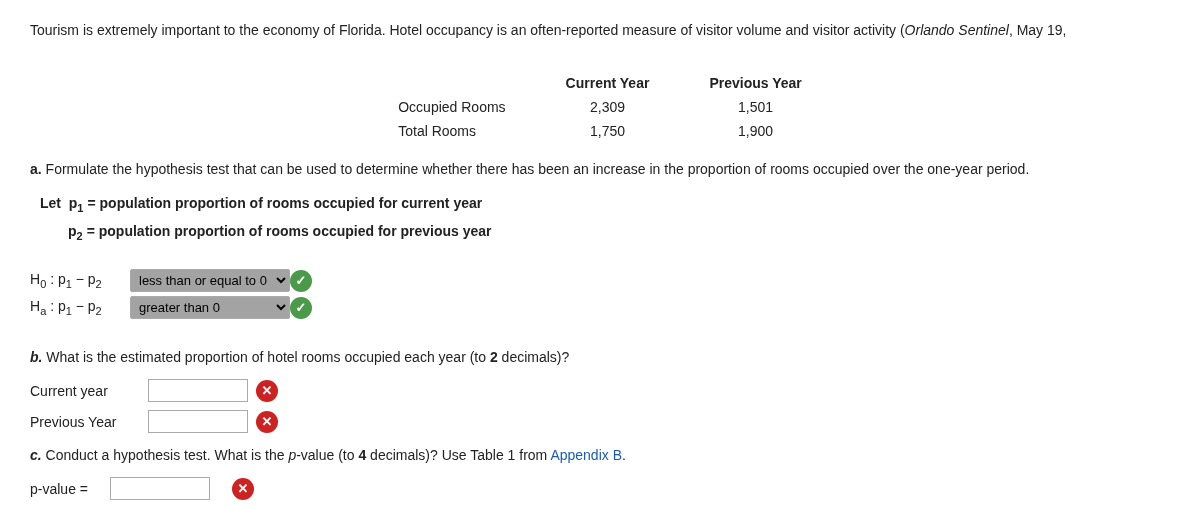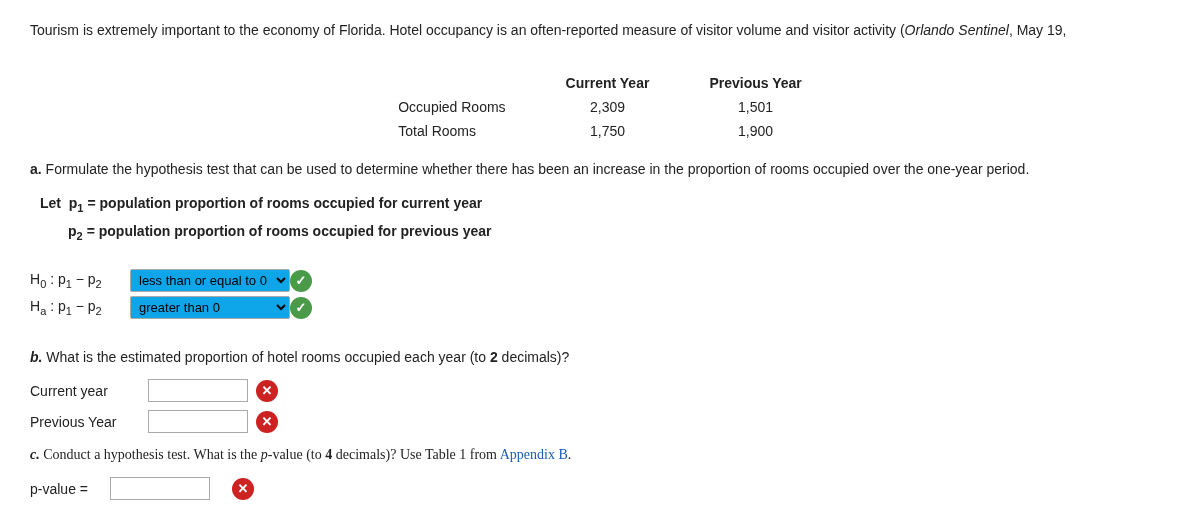--- a/index.html
+++ b/index.html
@@ -64,21 +64,21 @@
     .hypothesis-label {
       min-width: 100px;
       font-size: 14px;
     }
     .hypothesis-select {
       border: 1px solid #aaa;
       border-radius: 2px;
       padding: 2px 4px;
       font-size: 13px;
       min-width: 160px;
-      background: #0ea5e9;
+      background: #a3a3a3;
     }
     .check-icon {
       width: 22px;
       height: 22px;
       background: #4a9a4a;
       border-radius: 50%;
       display: inline-flex;
       align-items: center;
       justify-content: center;
       color: white;
@@ -209,21 +209,21 @@
   <input class="answer-input" type="text" value="" style="">
   <span class="x-icon">✕</span>
 </div>
 
 <div class="input-row">
   <span class="input-label">Previous Year</span>
   <input class="answer-input" type="text" value="" style="">
   <span class="x-icon">✕</span>
 </div>
 
-<div class="section" style="margin-top: 14px; font-family: Liberation Serif, serif;">
+<div class="section" style="margin-top: 14px;">
   <span class="section-label-italic">c.</span>
   <span> Conduct a hypothesis test. What is the </span><em>p</em><span>-value (to </span><strong>4</strong><span> decimals)? Use Table 1 from </span><a class="link-blue" href="#">Appendix B</a><span>.</span>
 </div>
 
 <div class="pvalue-row">
   <span>p-value =</span>
   <input class="answer-input" type="text" value="" style="">
   <span class="x-icon">✕</span>
 </div>
 

